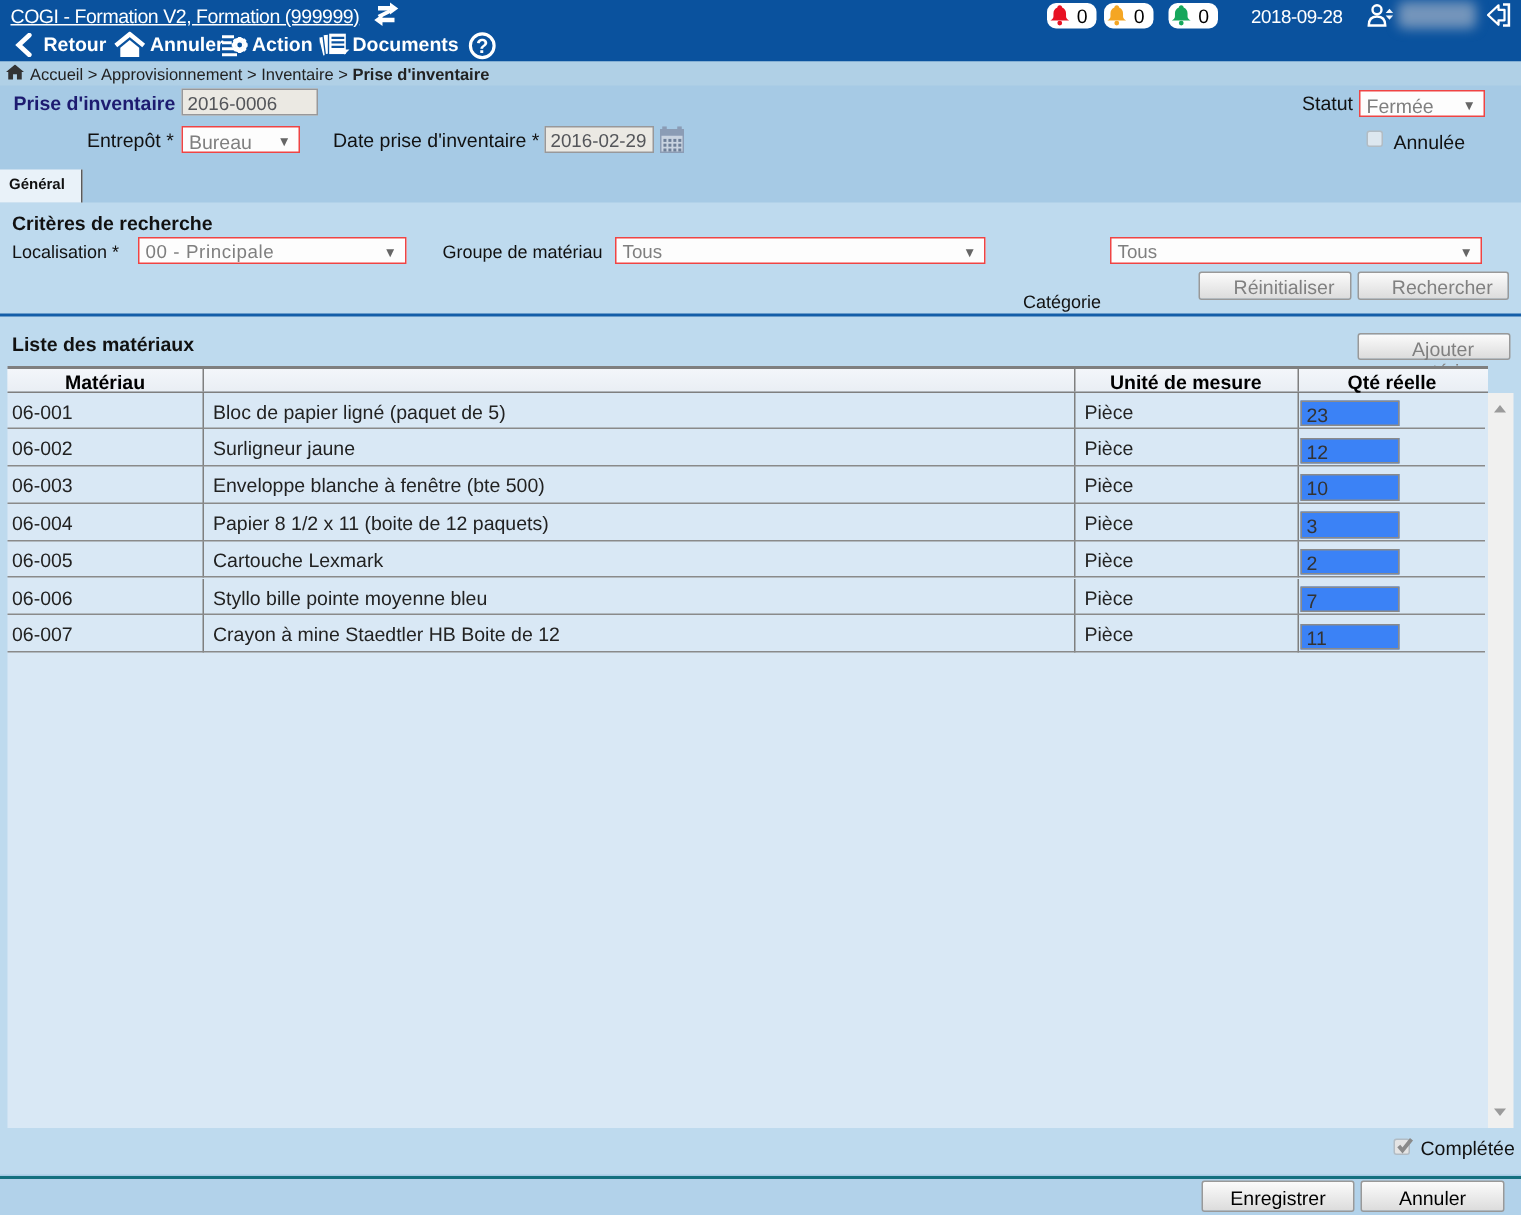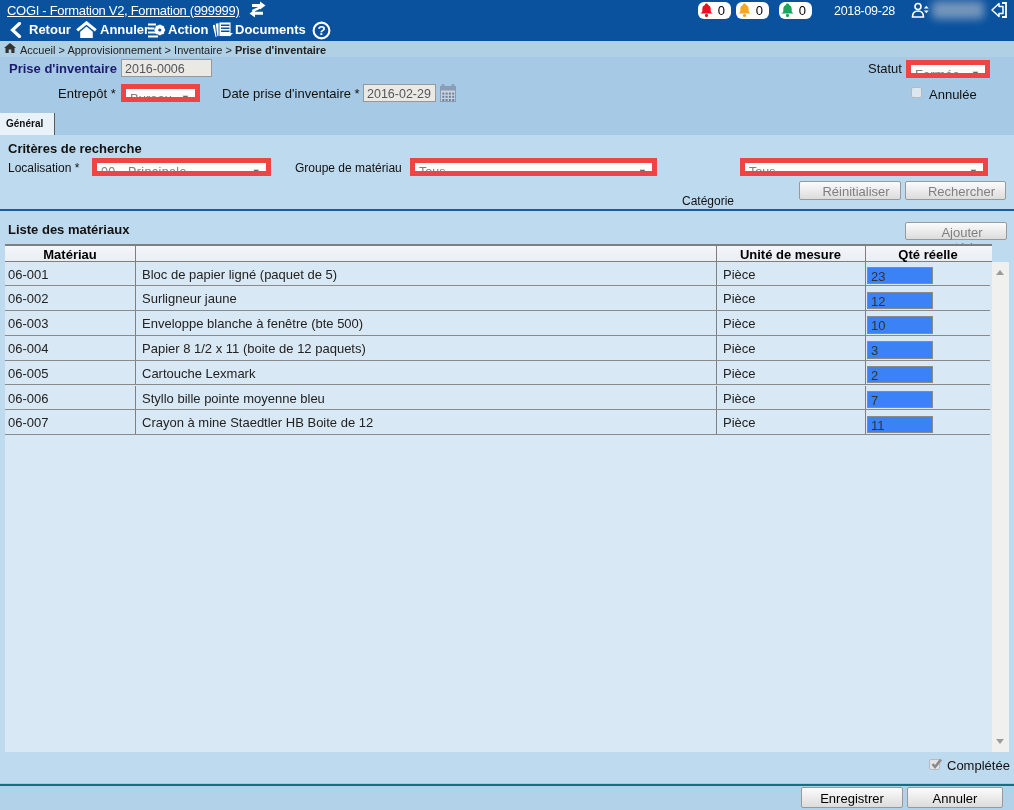--- a/index.html
+++ b/index.html
@@ -15,21 +15,21 @@
 
 .pill { position:absolute; top:1.5px; height:17px; background:#fff; border-radius:6px; font-size:13px; color:#000; }
 .pill span.num { position:absolute; right:6px; top:1.5px; }
 
 
 #crumb { position:absolute; left:0; top:41px; width:1014px; height:16px; background:#b0d0e6; font-size:12px; color:#222; }
 
 
 .lbl { position:absolute; font-size:13px; color:#111; white-space:nowrap; }
 .inp { position:absolute; background:#ebe9e3; border:1px solid #98989a; color:#54565a; font-size:12.5px; font-family:"Liberation Sans",sans-serif; padding:2px 0 0 3px; white-space:nowrap; overflow:hidden; }
-.sel { position:absolute; background:#fdfdfd; border:5px solid #ef4444; color:#7f7f7f; font-size:13px; padding:2px 0 0 4px; white-space:nowrap; overflow:hidden; }
+.sel { position:absolute; background:#fdfdfd; border:1px solid #ef4444; color:#7f7f7f; font-size:13px; padding:2px 0 0 4px; white-space:nowrap; overflow:hidden; }
 .sel .arr { position:absolute; right:5px; top:4px; font-size:9px; color:#666; }
 .seldis { }
 
 
 #tab { position:absolute; left:0; top:113px; width:54.5px; height:21.5px; background:#e9f2f9; border-right:1.5px solid #5a5a5a; color:#111; font-weight:bold; font-size:10px; padding:5px 0 0 6px; }
 
 
 .btn { position:absolute; background:linear-gradient(#fbfbfb,#dcdcdc); border:1px solid #999; border-radius:2px; font-size:13px; color:#000; text-align:center; font-family:"Liberation Sans",sans-serif; }
 .btn.dis { color:#808080;padding-left:12px; }
 

